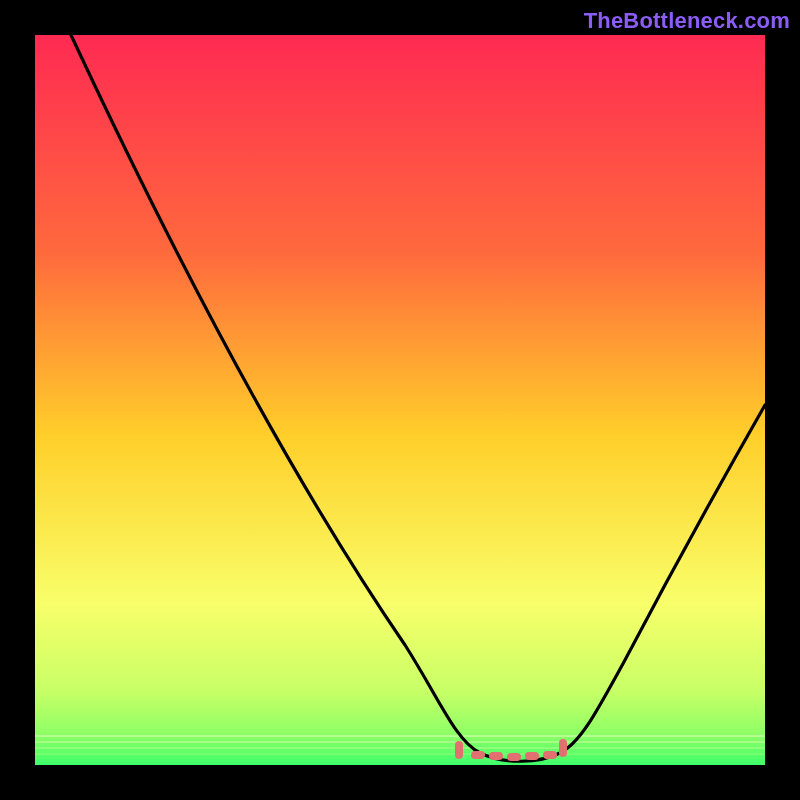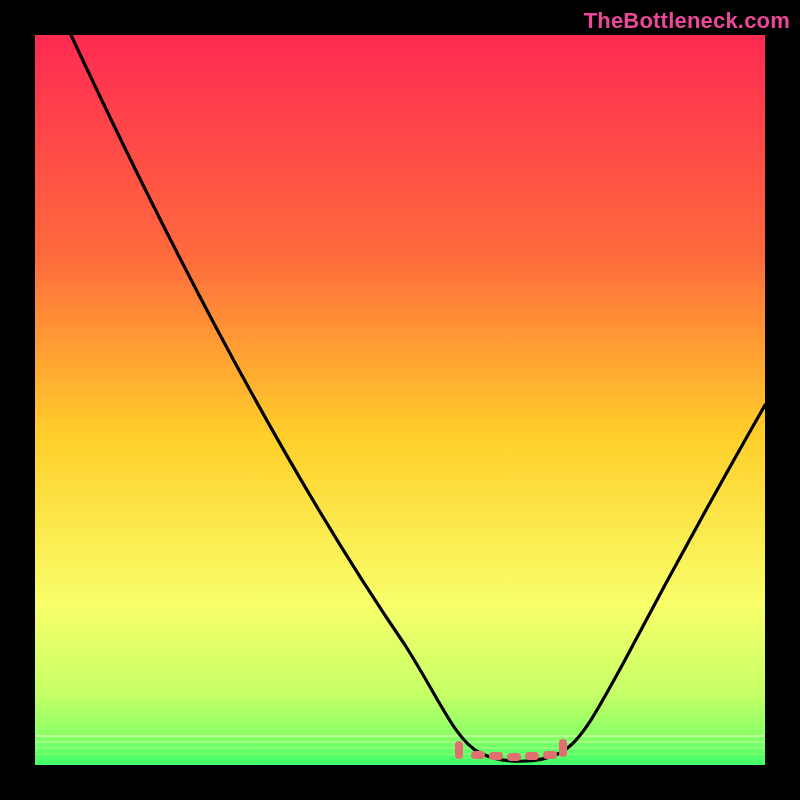--- a/index.html
+++ b/index.html
@@ -23,21 +23,21 @@
     top: 35px;
     width: 730px;
     height: 730px;
   }
   .watermark {
     position: absolute;
     top: 8px;
     right: 10px;
     font-size: 22px;
     font-weight: 600;
-    color: #ec4899;
+    color: #8b5cf6;
     letter-spacing: 0.2px;
     pointer-events: none;
     user-select: none;
   }
   svg {
     display: block;
   }
 </style>
 </head>
 <body>

